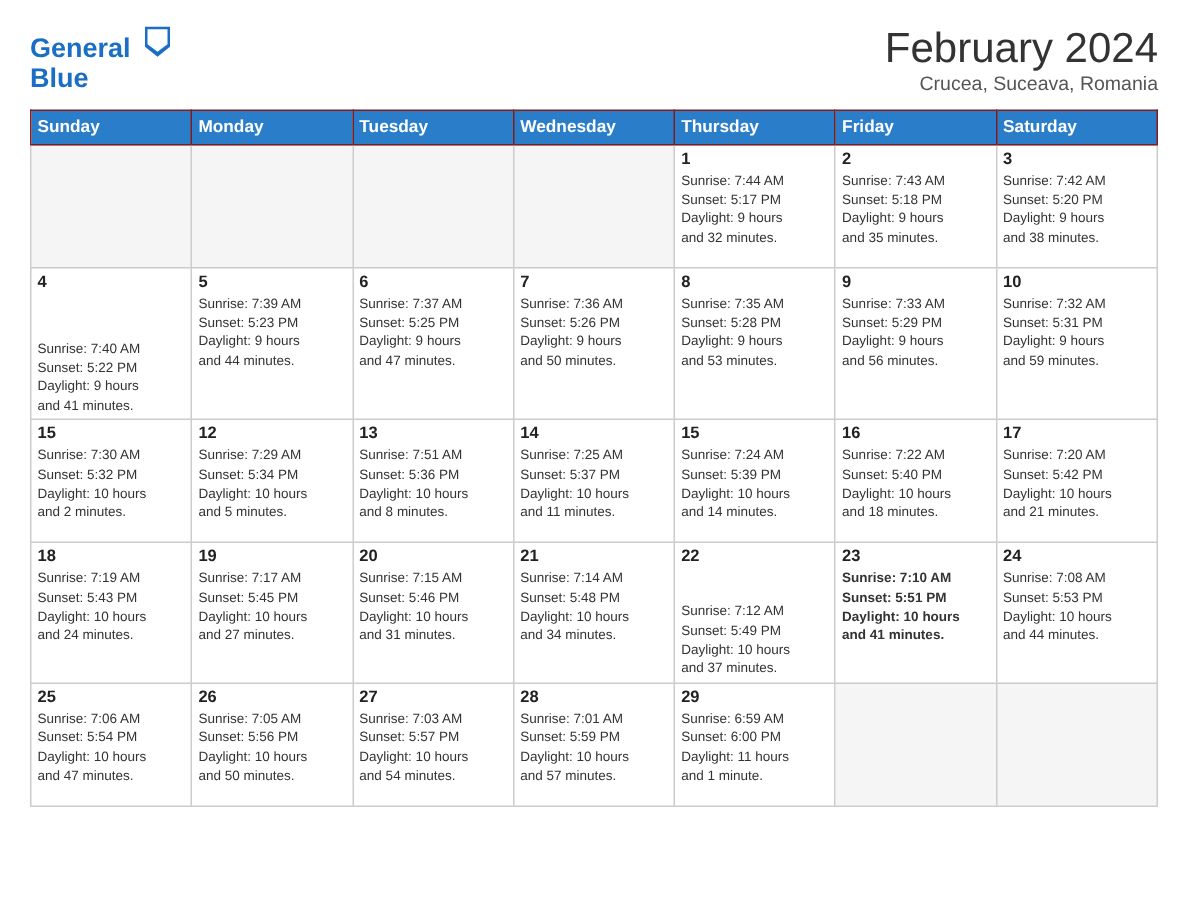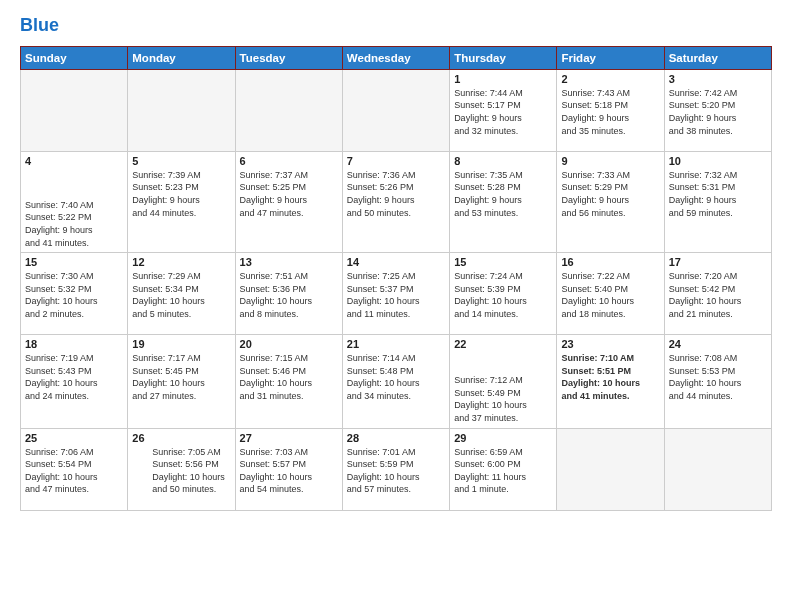--- a/index.html
+++ b/index.html
@@ -90,22 +90,33 @@
       color: #333;
     }
   </style>
 </head>
 <body>
 
 <div class="page">
   <div class="header">
     <div class="logo">
       <div>
+        <div class="logo-text">
+          <span>General</span>
+          <svg class="logo-icon" viewBox="0 0 24 26" xmlns="http://www.w3.org/2000/svg">
+            <polygon points="2,2 22,2 22,18 12,26 2,18" fill="#1a6fc4"></polygon>
+            <polygon points="12,4 20,4 20,16 12,22 4,16 4,4" fill="#fff"></polygon>
+          </svg>
+        </div>
         <div class="logo-text"><span>Blue</span></div>
       </div>
+    </div>
+    <div class="title-block">
+      <div class="month-title">February 2024</div>
+      <div class="location">Crucea, Suceava, Romania</div>
     </div>
   </div>
 
   <table class="calendar">
     <thead>
       <tr>
         <th>Sunday</th>
         <th>Monday</th>
         <th>Tuesday</th>
         <th>Wednesday</th>
@@ -298,21 +309,21 @@
         <tr>
           <td>
             <span class="day-number">25</span>
             <div class="day-detail" style="white-space: pre-line;">Sunrise: 7:06 AM
 Sunset: 5:54 PM
 Daylight: 10 hours
 and 47 minutes.</div>
           </td>
           <td>
             <span class="day-number">26</span>
-            <div class="day-detail" style="white-space: pre-line; margin-left: 20px;">Sunrise: 7:05 AM
+            <div class="day-detail" style="white-space: pre-line;">Sunrise: 7:05 AM
 Sunset: 5:56 PM
 Daylight: 10 hours
 and 50 minutes.</div>
           </td>
           <td>
             <span class="day-number">27</span>
             <div class="day-detail" style="white-space: pre-line;">Sunrise: 7:03 AM
 Sunset: 5:57 PM
 Daylight: 10 hours
 and 54 minutes.</div>

